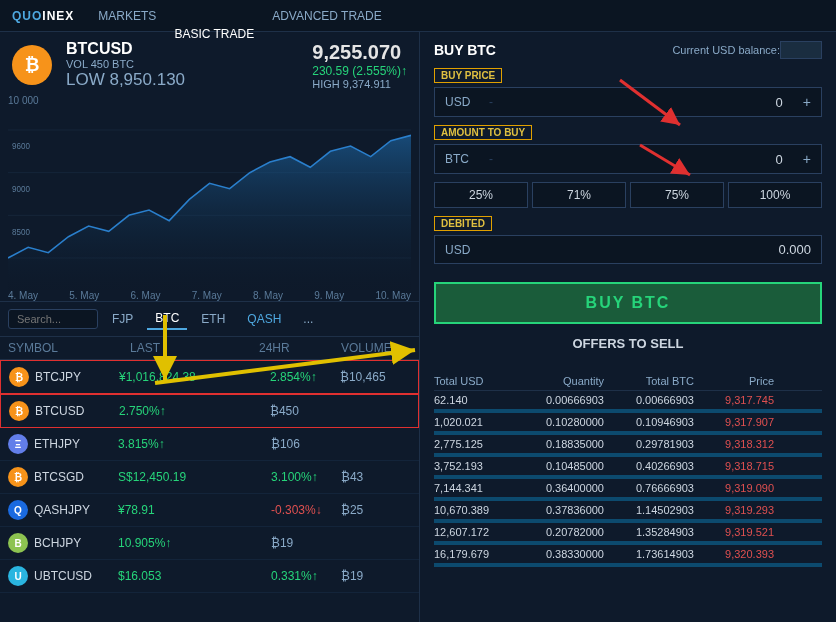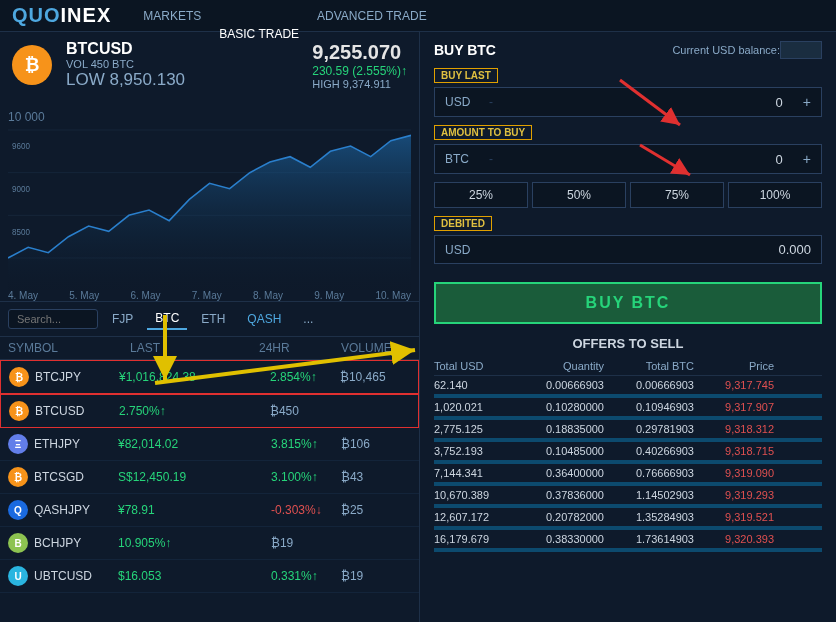--- a/index.html
+++ b/index.html
@@ -18,22 +18,22 @@
       display: flex;
       align-items: center;
       background: #0b1522;
       height: 32px;
       padding: 0 12px;
       border-bottom: 1px solid #1e3048;
     }
     .logo {
       color: #fff;
       font-weight: bold;
-      font-size: 20px;
-      margin-right: 32px;
+      font-size: 12px;
+      margin-right: 24px;
       letter-spacing: 1px;
     }
     .logo span { color: #4ea8e0; }
     .nav-link {
       color: #8aaac8;
       margin-right: 18px;
       font-size: 12px;
       cursor: pointer;
       text-transform: uppercase;
     }
@@ -82,23 +82,23 @@
 
     .chart-area {
       height: 200px;
       position: relative;
       padding: 4px 8px;
     }
     .chart-area svg { width: 100%; height: 100%; }
     .chart-label-y {
       position: absolute;
       left: 8px;
-      top: 16px;
+      top: 1px;
       color: #5a7a99;
-      font-size: 12px;
+      font-size: 10px;
     }
 
     .chart-x-labels {
       display: flex;
       justify-content: space-between;
       padding: 0 8px;
       color: #5a7a99;
       font-size: 10px;
       margin-top: -4px;
     }
@@ -299,21 +299,21 @@
       cursor: pointer;
       margin-bottom: 12px;
       letter-spacing: 2px;
     }
 
     
     .offers-title {
       color: #cdd6e0;
       font-size: 13px;
       text-align: center;
-      margin-bottom: 6px;
+      margin-bottom: 21px;
       font-weight: bold;
     }
     .offers-header {
       display: grid;
       grid-template-columns: 80px 90px 90px 80px;
       color: #8aaac8;
       font-size: 11px;
       padding: 3px 0;
       border-bottom: 1px solid #1e3048;
     }
@@ -426,21 +426,20 @@
         <span>BTCUSD</span>
       </div>
       <span class="change-up">2.750%↑</span>
       <span class="volume">₿450</span>
     </div>
           <div class="table-row">
       <div class="symbol-cell">
         <div class="coin-icon coin-eth" style="background:#627eea">Ξ</div>
         <span>ETHJPY</span>
       </div>
-      <span class="last-price">¥82,014.02</span>
       <span class="change-up">3.815%↑</span>
       <span class="volume">₿106</span>
     </div>
           <div class="table-row">
       <div class="symbol-cell">
         <div class="coin-icon coin-btc" style="background:#f7931a">₿</div>
         <span>BTCSGD</span>
       </div>
       <span class="last-price">S$12,450.19</span>
       <span class="change-up">3.100%↑</span>
@@ -480,42 +479,42 @@
 
     <div class="panel-header">
       <span class="panel-title">BUY BTC</span>
       <div>
         <span class="balance-label">Current USD balance:</span>
         <span class="balance-box"></span>
       </div>
     </div>
 
     <div class="form-row">
-      <div class="field-label">BUY LAST</div>
+      <div class="field-label">BUY PRICE</div>
       <div class="input-row">
         <span class="input-currency">USD</span>
         <span class="input-sep">-</span>
         <input class="input-value" type="text" value="0" style="">
         <span class="input-plus">+</span>
       </div>
     </div>
 
     <div class="form-row">
       <div class="field-label">AMOUNT TO BUY</div>
       <div class="input-row">
         <span class="input-currency">BTC</span>
         <span class="input-sep">-</span>
         <input class="input-value" type="text" value="0" style="">
         <span class="input-plus">+</span>
       </div>
     </div>
 
     <div class="percent-row">
       <button class="pct-btn">25%</button>
-      <button class="pct-btn">50%</button>
+      <button class="pct-btn">71%</button>
       <button class="pct-btn">75%</button>
       <button class="pct-btn">100%</button>
     </div>
 
     <div class="form-row">
       <div class="field-label debited">DEBITED</div>
       <div class="debited-row">
         <span class="debited-currency">USD</span>
         <span class="debited-value">0.000</span>
       </div>

